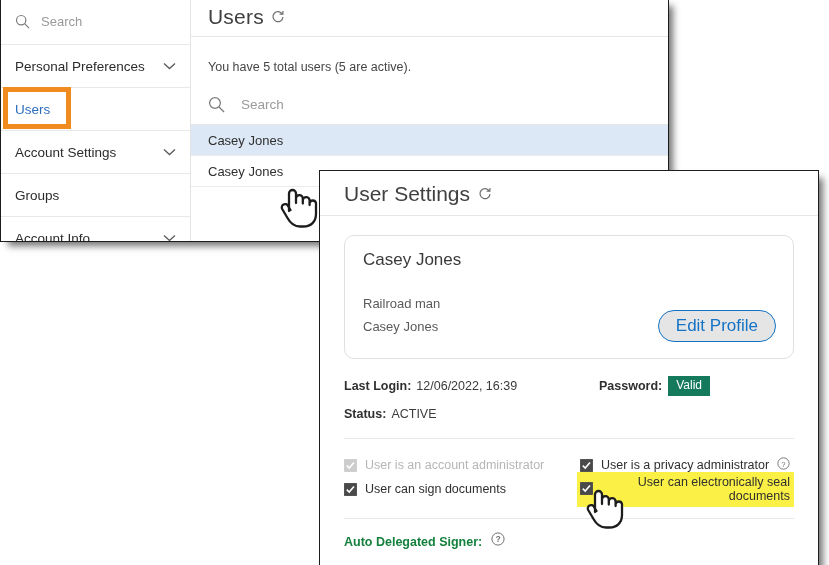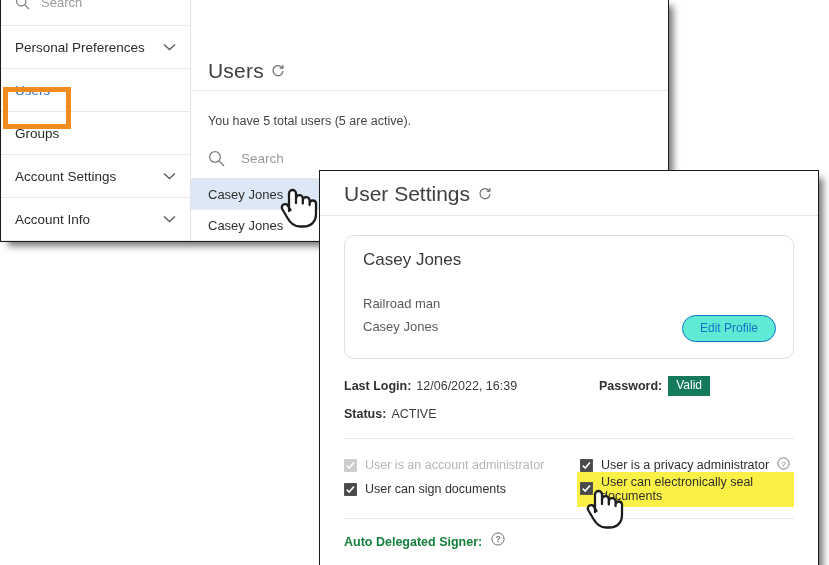--- a/index.html
+++ b/index.html
@@ -32,21 +32,20 @@
   #users-panel {
     left: 0px;
     top: -2px;
     width: 669px;
     height: 244px;
   }
   #users-panel .inner {
     position: absolute;
     inset: 0;
     display: flex;
-    align-items: flex-end;
   }
 
   
   .sidebar {
     width: 190px;
     flex: 0 0 190px;
     border-right: 1px solid #e3e3e3;
     box-sizing: border-box;
     background: #fff;
   }
@@ -211,23 +210,23 @@
     color: #5a5a5a;
     margin-top: 8px;
   }
   .edit-profile-btn {
     position: absolute;
     right: 17px;
     bottom: 16px;
     border: 1.5px solid #1473c6;
     border-radius: 20px;
     color: #1473c6;
-    font-size: 12px;
+    font-size: 17px;
     padding: 6px 17px 7px 17px;
-    background: #5eead4;
+    background: #e5e5e5;
     cursor: pointer;
     font-family: "Liberation Sans", sans-serif;
     line-height: 1;
   }
 
   .meta-row {
     display: flex;
     margin-top: 17px;
     font-size: 12.5px;
     color: #303030;
@@ -259,20 +258,21 @@
   }
   .check-item {
     width: 50%;
     box-sizing: border-box;
     display: flex;
     align-items: center;
     height: 24px;
     font-size: 12.5px;
     color: #2f2f2f;
     position: relative;
+    text-align: right;
   }
   .check-item.right { padding-left: 11px; }
   .cb {
     width: 13px; height: 13px;
     margin-right: 8px;
     flex: 0 0 auto;
     display: block;
   }
   .check-item.disabled { color: #b6b6b6; }
   .hint-icon { margin-left: 8px; display: block; }
@@ -328,30 +328,30 @@
               <polyline points="1,1.5 6.5,6.5 12,1.5" fill="none" stroke="#5a5a5a" stroke-width="1.3"></polyline>
             </svg>
         </span>
       </div>
 
       <div class="side-row link">
         <span class="lbl">Users</span>
       </div>
 
       <div class="side-row">
-        <span class="lbl">Groups</span>
-      </div>
-
-      <div class="side-row">
         <span class="lbl">Account Settings</span>
         <span class="chev">
           <svg width="13" height="8" viewBox="0 0 13 8">
               <polyline points="1,1.5 6.5,6.5 12,1.5" fill="none" stroke="#5a5a5a" stroke-width="1.3"></polyline>
             </svg>
         </span>
+      </div>
+
+      <div class="side-row">
+        <span class="lbl">Groups</span>
       </div>
 
       <div class="side-row">
         <span class="lbl">Account Info</span>
         <span class="chev">
           <svg width="13" height="8" viewBox="0 0 13 8">
               <polyline points="1,1.5 6.5,6.5 12,1.5" fill="none" stroke="#5a5a5a" stroke-width="1.3"></polyline>
             </svg>
         </span>
       </div>

